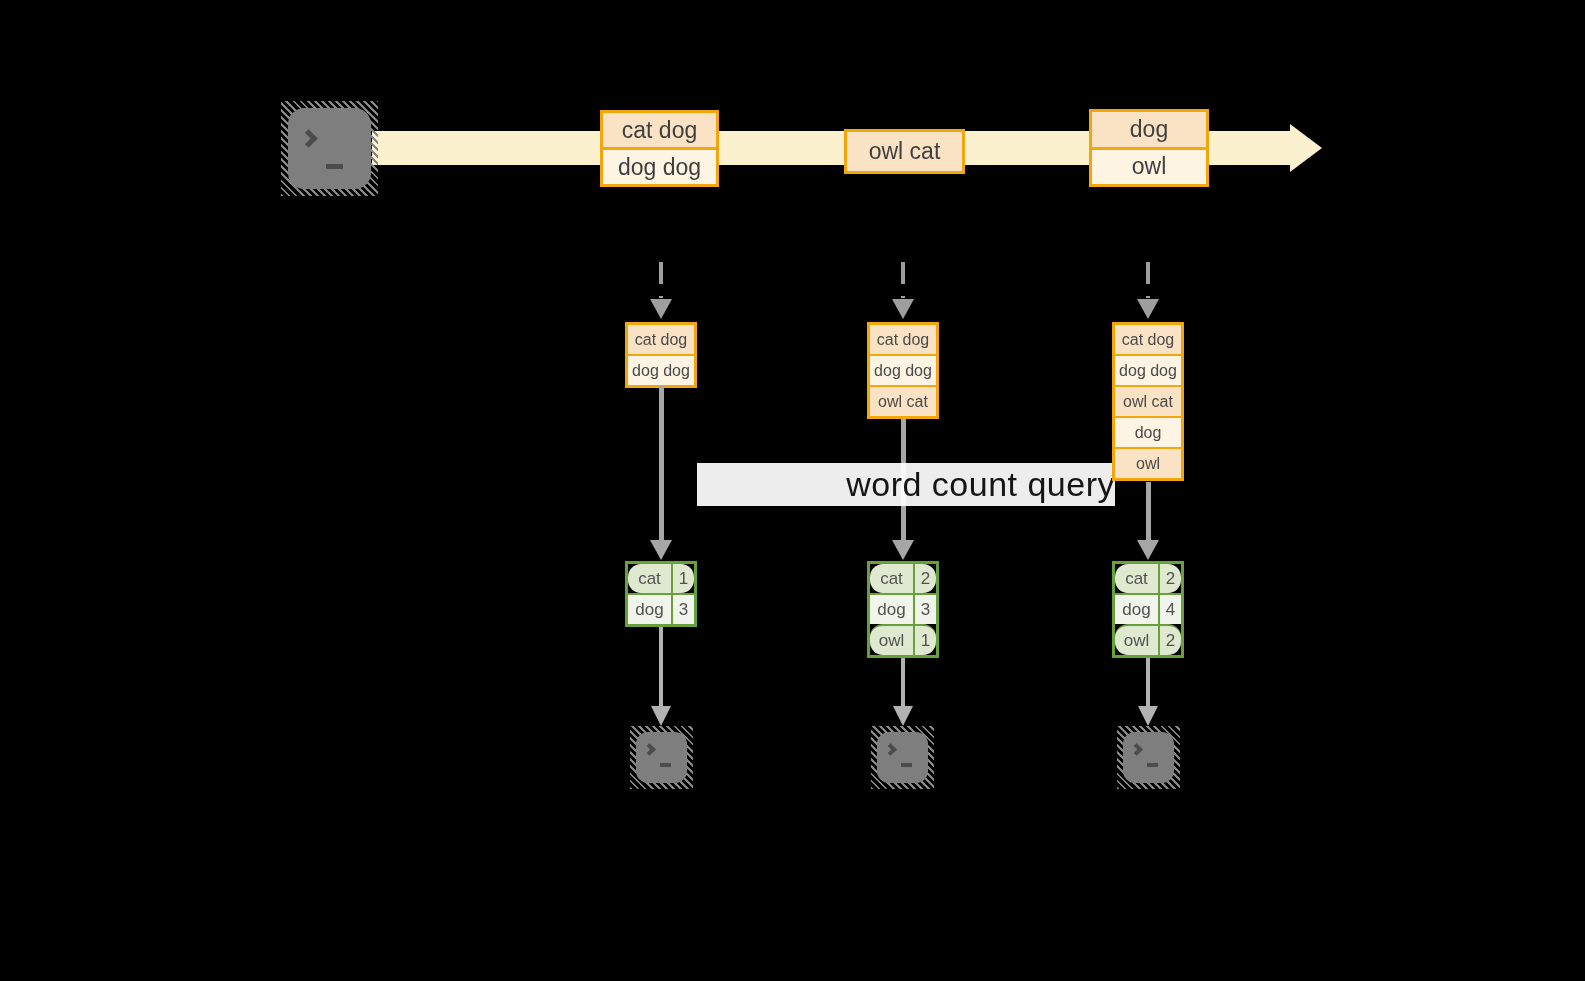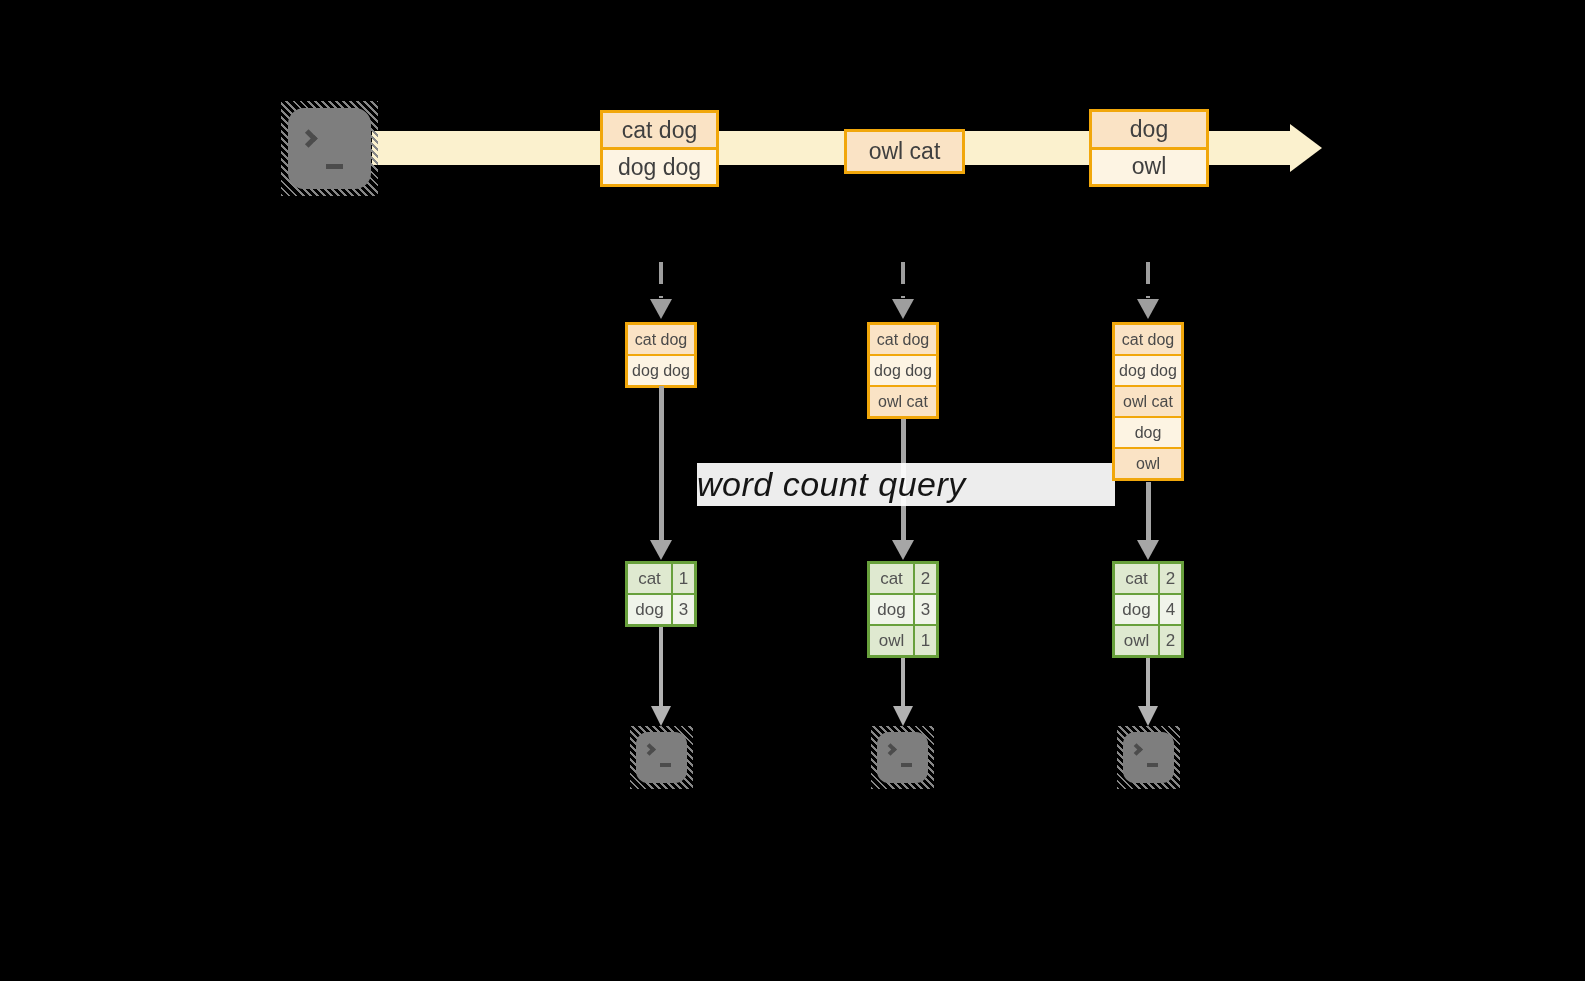--- a/index.html
+++ b/index.html
@@ -46,30 +46,30 @@
   .vdash{width:4px;background:repeating-linear-gradient(180deg,var(--gray-dash) 0 22px,transparent 22px 34px);}
   .dash-head{width:0;height:0;border-left:11px solid transparent;border-right:11px solid transparent;border-top:20px solid var(--gray-dash);}
 
   
   .vline{width:5px;background:var(--gray-line);z-index:1;}
   .vline-head{width:0;height:0;border-left:11px solid transparent;border-right:11px solid transparent;border-top:20px solid var(--gray-line);z-index:1;}
   .vthin{width:4px;background:var(--gray-thin);}
   .vthin-head{width:0;height:0;border-left:10px solid transparent;border-right:10px solid transparent;border-top:20px solid var(--gray-thin);}
 
   
-  .qbox{background:rgba(255,255,255,0.93);z-index:2;display:flex;align-items:center;justify-content:flex-start;font-style:italic;}
+  .qbox{background:rgba(255,255,255,0.93);z-index:2;display:flex;align-items:center;justify-content:flex-end;}
   .qbox span{color:#151515;font-size:34px;font-weight:300;letter-spacing:0.5px;}
 
   
   .gtable{border:3px solid var(--green);display:flex;flex-direction:column;}
   .grow{display:flex;height:29px;}
   .grow + .grow{border-top:2px solid var(--green);}
   .gword{width:43px;border-right:2px solid var(--green);display:flex;align-items:center;justify-content:center;color:#525252;font-size:17px;}
   .gcount{flex:1;display:flex;align-items:center;justify-content:center;color:#525252;font-size:17px;}
-  .g-dark{background:var(--gdark);}
+  .g-dark{background:var(--gdark);border-radius:13px;}
   .g-light{background:var(--glight);}
 
   .z4{z-index:4;}
 </style>
 </head>
 <body>
 
 <div class="canvas">
 
   <div class="abs band" style="left:372px;top:131px;width:918px;height:34px;"></div>

